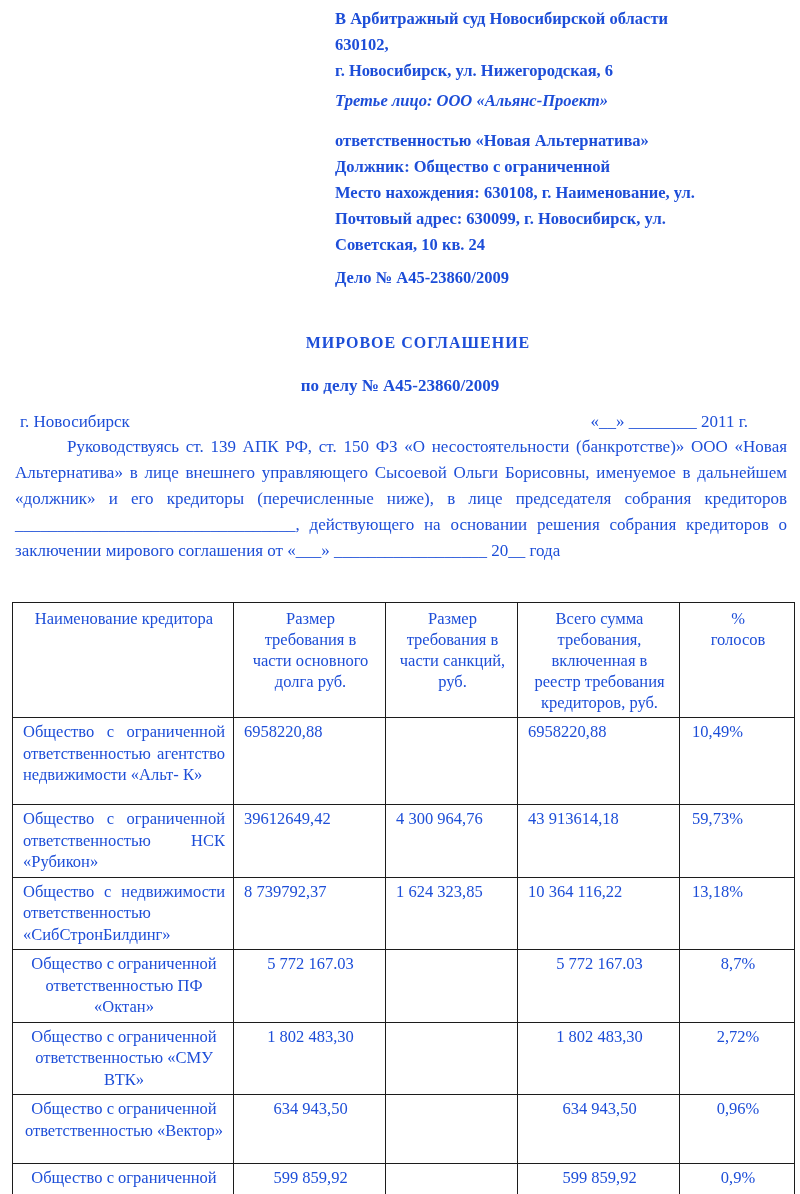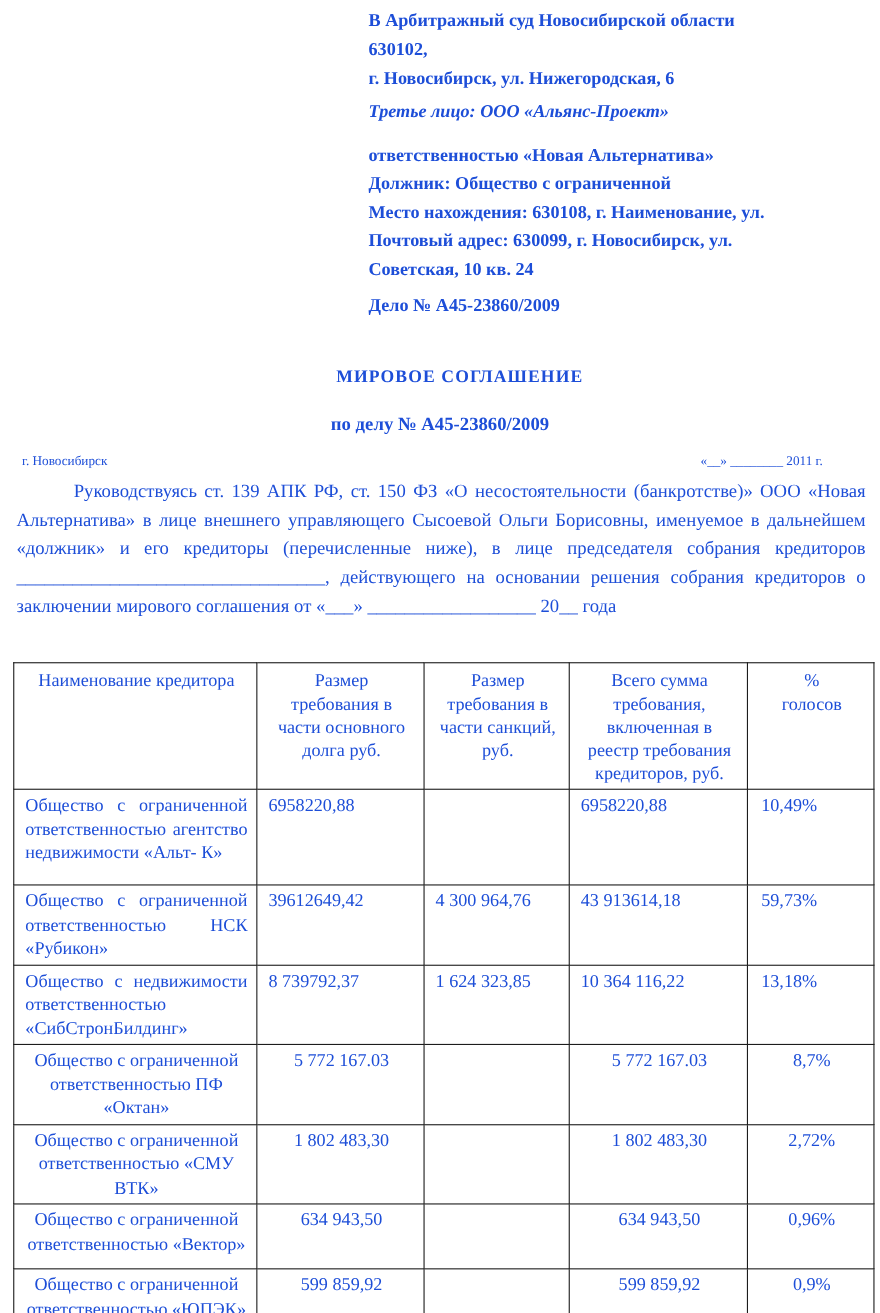--- a/index.html
+++ b/index.html
@@ -46,21 +46,21 @@
     font-size: 17px;
   }
   
   .city-date-row {
     position: absolute;
     top: 412px;
     left: 20px;
     right: 52px;
     display: flex;
     justify-content: space-between;
-    font-size: 12px;
+    font-size: 17px;
   }
   
   .preamble {
     position: absolute;
     top: 434px;
     left: 15px;
     width: 772px;
     font-size: 17px;
     line-height: 26px;
     text-align: justify;
@@ -83,21 +83,21 @@
   }
   .creditors-table th {
     font-weight: normal;
     text-align: center;
     white-space: pre-line;
     line-height: 21px;
     height: 102px;
     padding-top: 5px;
   }
   .creditors-table td { line-height: 21.5px; }
-  .creditors-table tbody tr { height: 59px; }
+  .creditors-table tbody tr { height: 69px; }
   .creditors-table tbody tr:first-child { height: 87px; }
   
   .creditors-table tbody tr:nth-child(-n+3) .c-name { text-align: justify; }
   .creditors-table tbody tr:nth-child(-n+3) .c-votes { padding-left: 12px; }
   
   .creditors-table tbody tr:nth-child(n+4) td { text-align: center; }
 </style>
 </head>
 <body>
 

